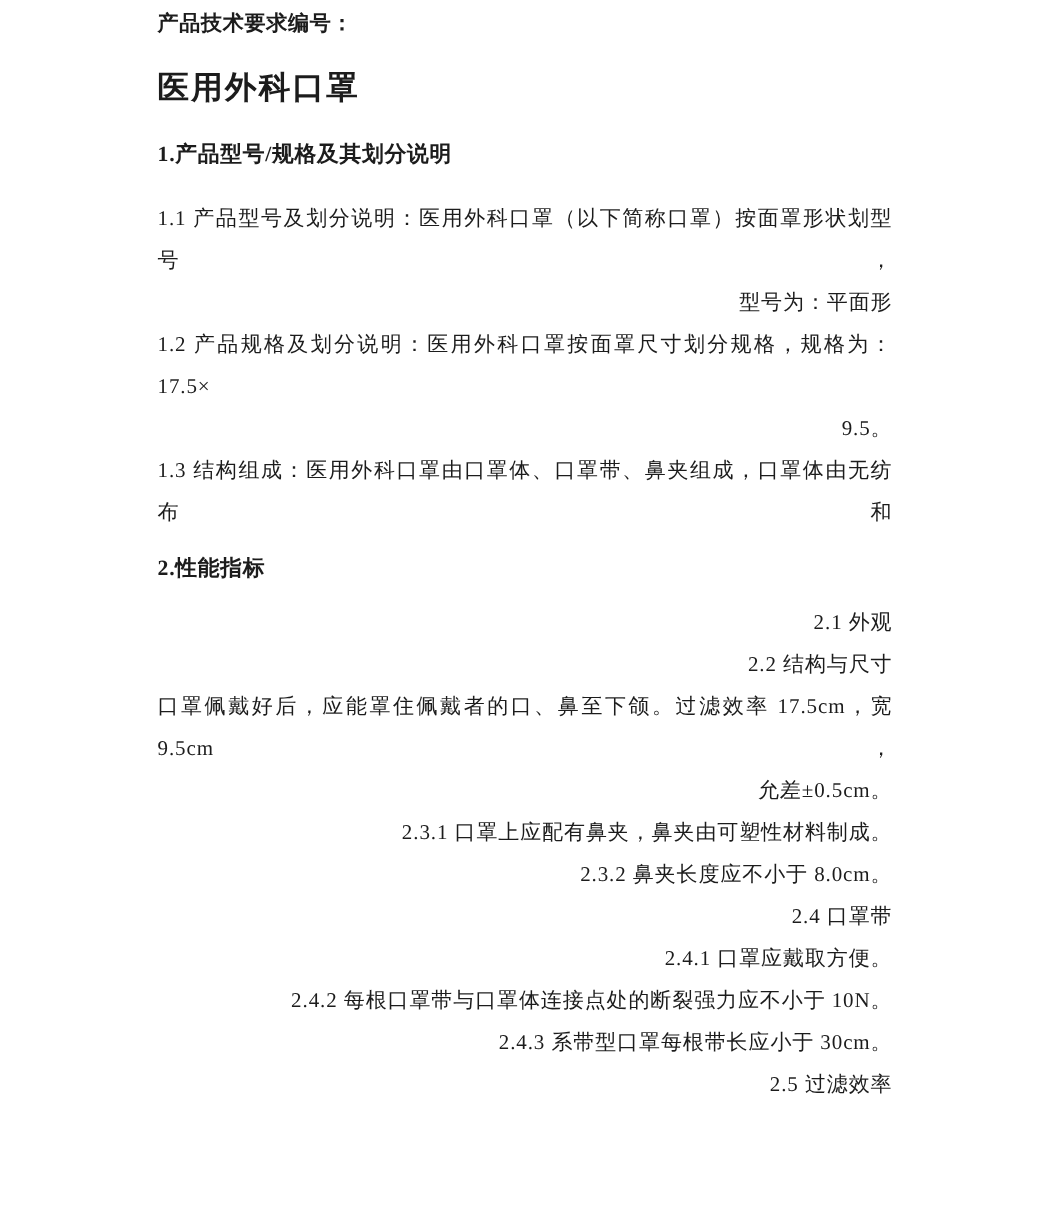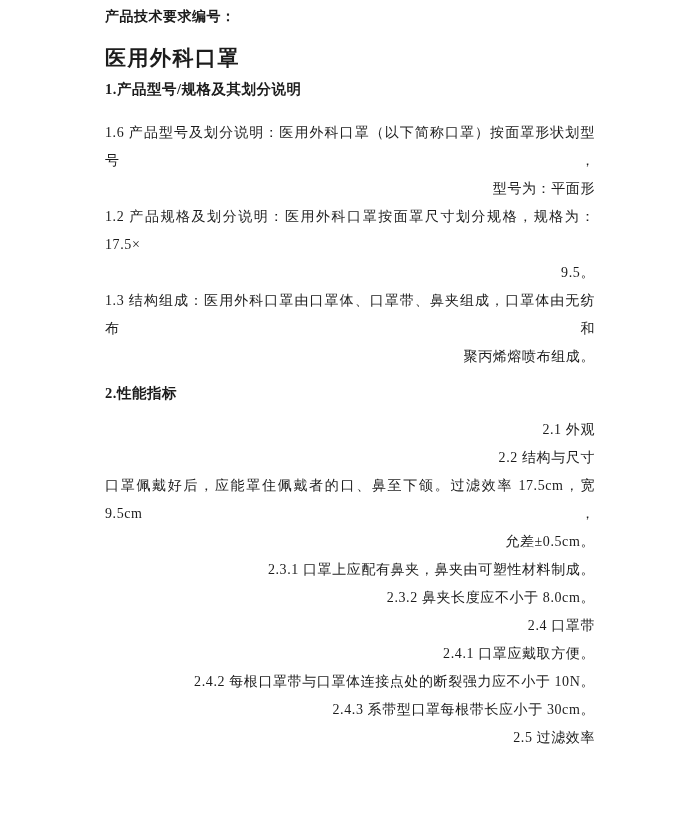--- a/index.html
+++ b/index.html
@@ -29,21 +29,21 @@
     margin: 10px 0 0 0;
     text-align: left;
     letter-spacing: 1.5px;
   }
   .section-heading {
     font-weight: bold;
     font-size: 14.5px;
     line-height: 28px;
     letter-spacing: 0.5px;
   }
-  .section--one .section-heading { margin-bottom: 16px; }
+  .section--one .section-heading { margin-top: 14px; margin-bottom: 16px; }
   .section--two .section-heading { margin-top: 8px;  margin-bottom: 9px; }
   .doc-line {
     font-size: 14px;
     line-height: 28px;
     letter-spacing: 0.6px;
     white-space: nowrap;
     text-align: right;
   }
   .doc-line--justify {
     white-space: normal;
@@ -56,26 +56,25 @@
 
 <div class="page">
 
   <div class="doc-number">产品技术要求编号：</div>
 
   <div class="doc-title">医用外科口罩</div>
 
   <div class="section section--one">
     <div class="section-heading">1.产品型号/规格及其划分说明</div>
     <div class="section-lines">
-        <div class="doc-line doc-line--justify">1.6 产品型号及划分说明：医用外科口罩（以下简称口罩）按面罩形状划型号，</div>
+        <div class="doc-line doc-line--justify">1.1 产品型号及划分说明：医用外科口罩（以下简称口罩）按面罩形状划型号，</div>
         <div class="doc-line">型号为：平面形</div>
         <div class="doc-line doc-line--justify">1.2 产品规格及划分说明：医用外科口罩按面罩尺寸划分规格，规格为：17.5×</div>
         <div class="doc-line">9.5。</div>
         <div class="doc-line doc-line--justify">1.3 结构组成：医用外科口罩由口罩体、口罩带、鼻夹组成，口罩体由无纺布和</div>
-        <div class="doc-line">聚丙烯熔喷布组成。</div>
       </div>
   </div>
 
   <div class="section section--two">
     <div class="section-heading">2.性能指标</div>
     <div class="section-lines">
         <div class="doc-line">2.1 外观</div>
         <div class="doc-line">2.2 结构与尺寸</div>
         <div class="doc-line doc-line--justify">口罩佩戴好后，应能罩住佩戴者的口、鼻至下颌。过滤效率 17.5cm，宽 9.5cm，</div>
         <div class="doc-line">允差±0.5cm。</div>

